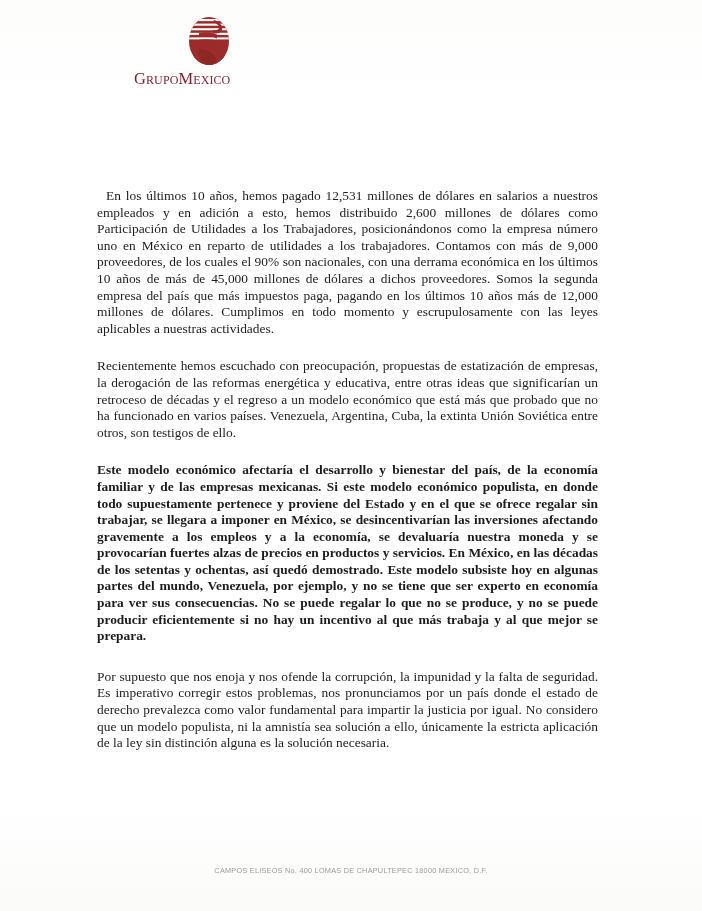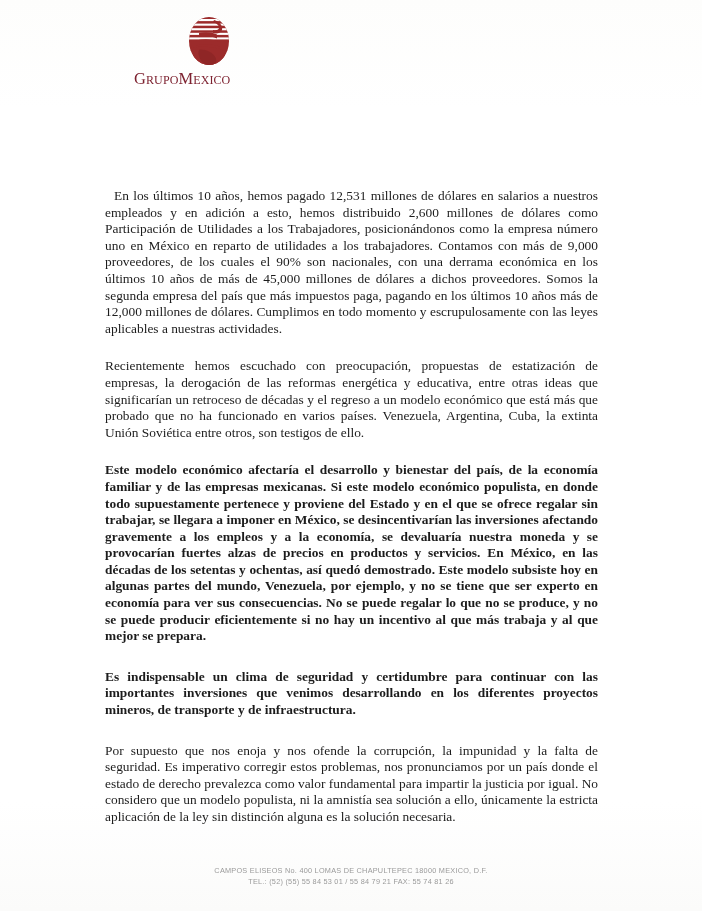--- a/index.html
+++ b/index.html
@@ -51,21 +51,21 @@
   }
 
   
   .body-copy {
     position: absolute;
     left: 97px;
     top: 188px;
     width: 501px;
   }
   .para {
-    margin: 0 0 21px 8px;
+    margin: 0 0 21px 0;
     text-align: justify;
     font-size: 13.4px;
     line-height: 16.6px;
     color: #1c1c1c;
     -webkit-font-smoothing: antialiased;
   }
   .para:last-child { margin-bottom: 0; }
   .para.indent-first { text-indent: 9px; }
   .para.gap-lg { margin-bottom: 24px; font-weight: bold; }
 
@@ -114,22 +114,20 @@
         <path d="M20 33.5 C27 33.5 33 36.5 35.5 41.5 C37.5 45.8 35 49.5 30.5 49.5 C25 49.5 20.5 45.5 19 40 C18 36.4 18.4 33.6 20 33.5 Z" fill="#8f2626"></path>
       </g>
     </svg>
     <div class="wordmark">GrupoMexico</div>
   </div>
 
   <div class="body-copy">
     <p class="para indent-first">En los últimos 10 años, hemos pagado 12,531 millones de dólares en salarios a nuestros empleados y en adición a esto, hemos distribuido 2,600 millones de dólares como Participación de Utilidades a los Trabajadores, posicionándonos como la empresa número uno en México en reparto de utilidades a los trabajadores. Contamos con más de 9,000 proveedores, de los cuales el 90% son nacionales, con una derrama económica en los últimos 10 años de más de 45,000 millones de dólares a dichos proveedores. Somos la segunda empresa del país que más impuestos paga, pagando en los últimos 10 años más de 12,000 millones de dólares. Cumplimos en todo momento y escrupulosamente con las leyes aplicables a nuestras actividades.</p>
     <p class="para">Recientemente hemos escuchado con preocupación, propuestas de estatización de empresas, la derogación de las reformas energética y educativa, entre otras ideas que significarían un retroceso de décadas y el regreso a un modelo económico que está más que probado que no ha funcionado en varios países. Venezuela, Argentina, Cuba, la extinta Unión Soviética entre otros, son testigos de ello.</p>
     <p class="para gap-lg">Este modelo económico afectaría el desarrollo y bienestar del país, de la economía familiar y de las empresas mexicanas. Si este modelo económico populista, en donde todo supuestamente pertenece y proviene del Estado y en el que se ofrece regalar sin trabajar, se llegara a imponer en México, se desincentivarían las inversiones afectando gravemente a los empleos y a la economía, se devaluaría nuestra moneda y se provocarían fuertes alzas de precios en productos y servicios. En México, en las décadas de los setentas y ochentas, así quedó demostrado. Este modelo subsiste hoy en algunas partes del mundo, Venezuela, por ejemplo, y no se tiene que ser experto en economía para ver sus consecuencias. No se puede regalar lo que no se produce, y no se puede producir eficientemente si no hay un incentivo al que más trabaja y al que mejor se prepara.</p>
-    <p class="para gap-lg">Es indispensable un clima de seguridad y certidumbre para continuar con las importantes inversiones que venimos desarrollando en los diferentes proyectos mineros, de transporte y de infraestructura.</p>
     <p class="para">Por supuesto que nos enoja y nos ofende la corrupción, la impunidad y la falta de seguridad. Es imperativo corregir estos problemas, nos pronunciamos por un país donde el estado de derecho prevalezca como valor fundamental para impartir la justicia por igual. No considero que un modelo populista, ni la amnistía sea solución a ello, únicamente la estricta aplicación de la ley sin distinción alguna es la solución necesaria.</p>
   </div>
 
   <div class="footer">
     <span class="footer-line">CAMPOS ELISEOS No. 400   LOMAS DE CHAPULTEPEC   18000   MEXICO, D.F.</span>
-    <span class="footer-line">TEL.: (52) (55) 55 84 53 01  /  55 84 79 21    FAX: 55 74 81 26</span>
   </div>
 
 </div>
 
 </body></html>

